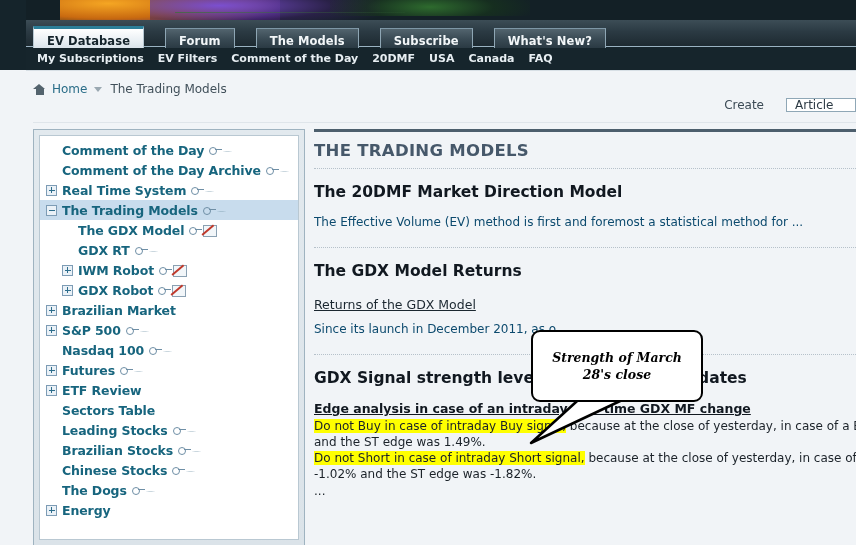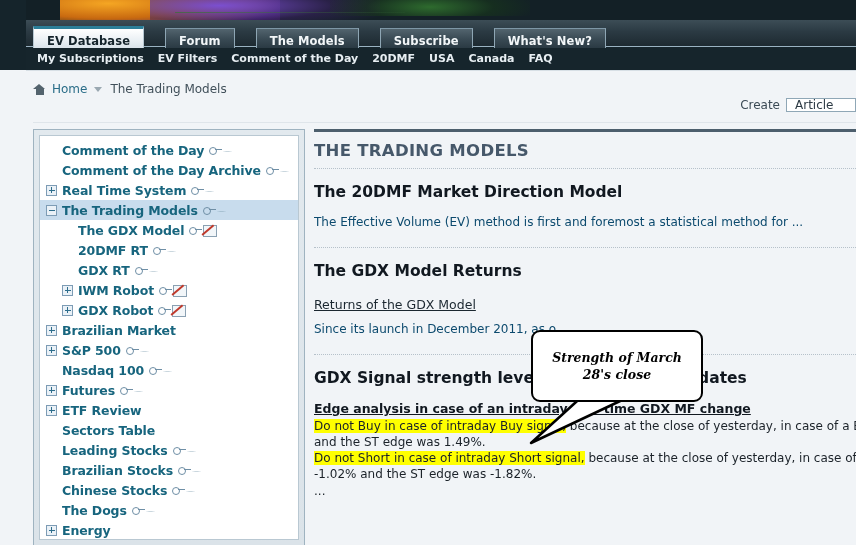--- a/index.html
+++ b/index.html
@@ -176,21 +176,21 @@
   }
   .bc-current { color: #41505a; }
 
   
   .create-row {
     position: absolute; right: 0; top: 98px;
     display: flex; align-items: center;
     font-size: 12px;
     color: #3b4a55;
   }
-  .create-label { margin-right: 6px; }
+  .create-label { margin-right: 22px; }
   .create-select {
     height: 14px;
     padding: 0 8px;
     display: flex; align-items: center;
     background: #ffffff;
     border: 1px solid #8fa7b6;
     font-size: 12px;
     color: #2c3a44;
     min-width: 70px;
     cursor: pointer;
@@ -476,26 +476,20 @@
         <div class="nav-item">
           <span class="indent" style="width: 16px;"></span>
           <span class="expander-spacer"></span>
           <span class="nav-label">The GDX Model</span>
           <span class="key-icon"></span>
           <span class="book-icon"></span>
         </div>
         <div class="nav-item">
           <span class="indent" style="width: 16px;"></span>
           <span class="expander-spacer"></span>
-          <span class="nav-label">20DMF RT</span>
-          <span class="key-icon"></span>
-        </div>
-        <div class="nav-item">
-          <span class="indent" style="width: 16px;"></span>
-          <span class="expander-spacer"></span>
           <span class="nav-label">GDX RT</span>
           <span class="key-icon"></span>
         </div>
         <div class="nav-item">
           <span class="indent" style="width: 16px;"></span>
           <span class="expander plus"></span>
           <span class="nav-label">IWM Robot</span>
           <span class="key-icon"></span>
           <span class="book-icon"></span>
         </div>

